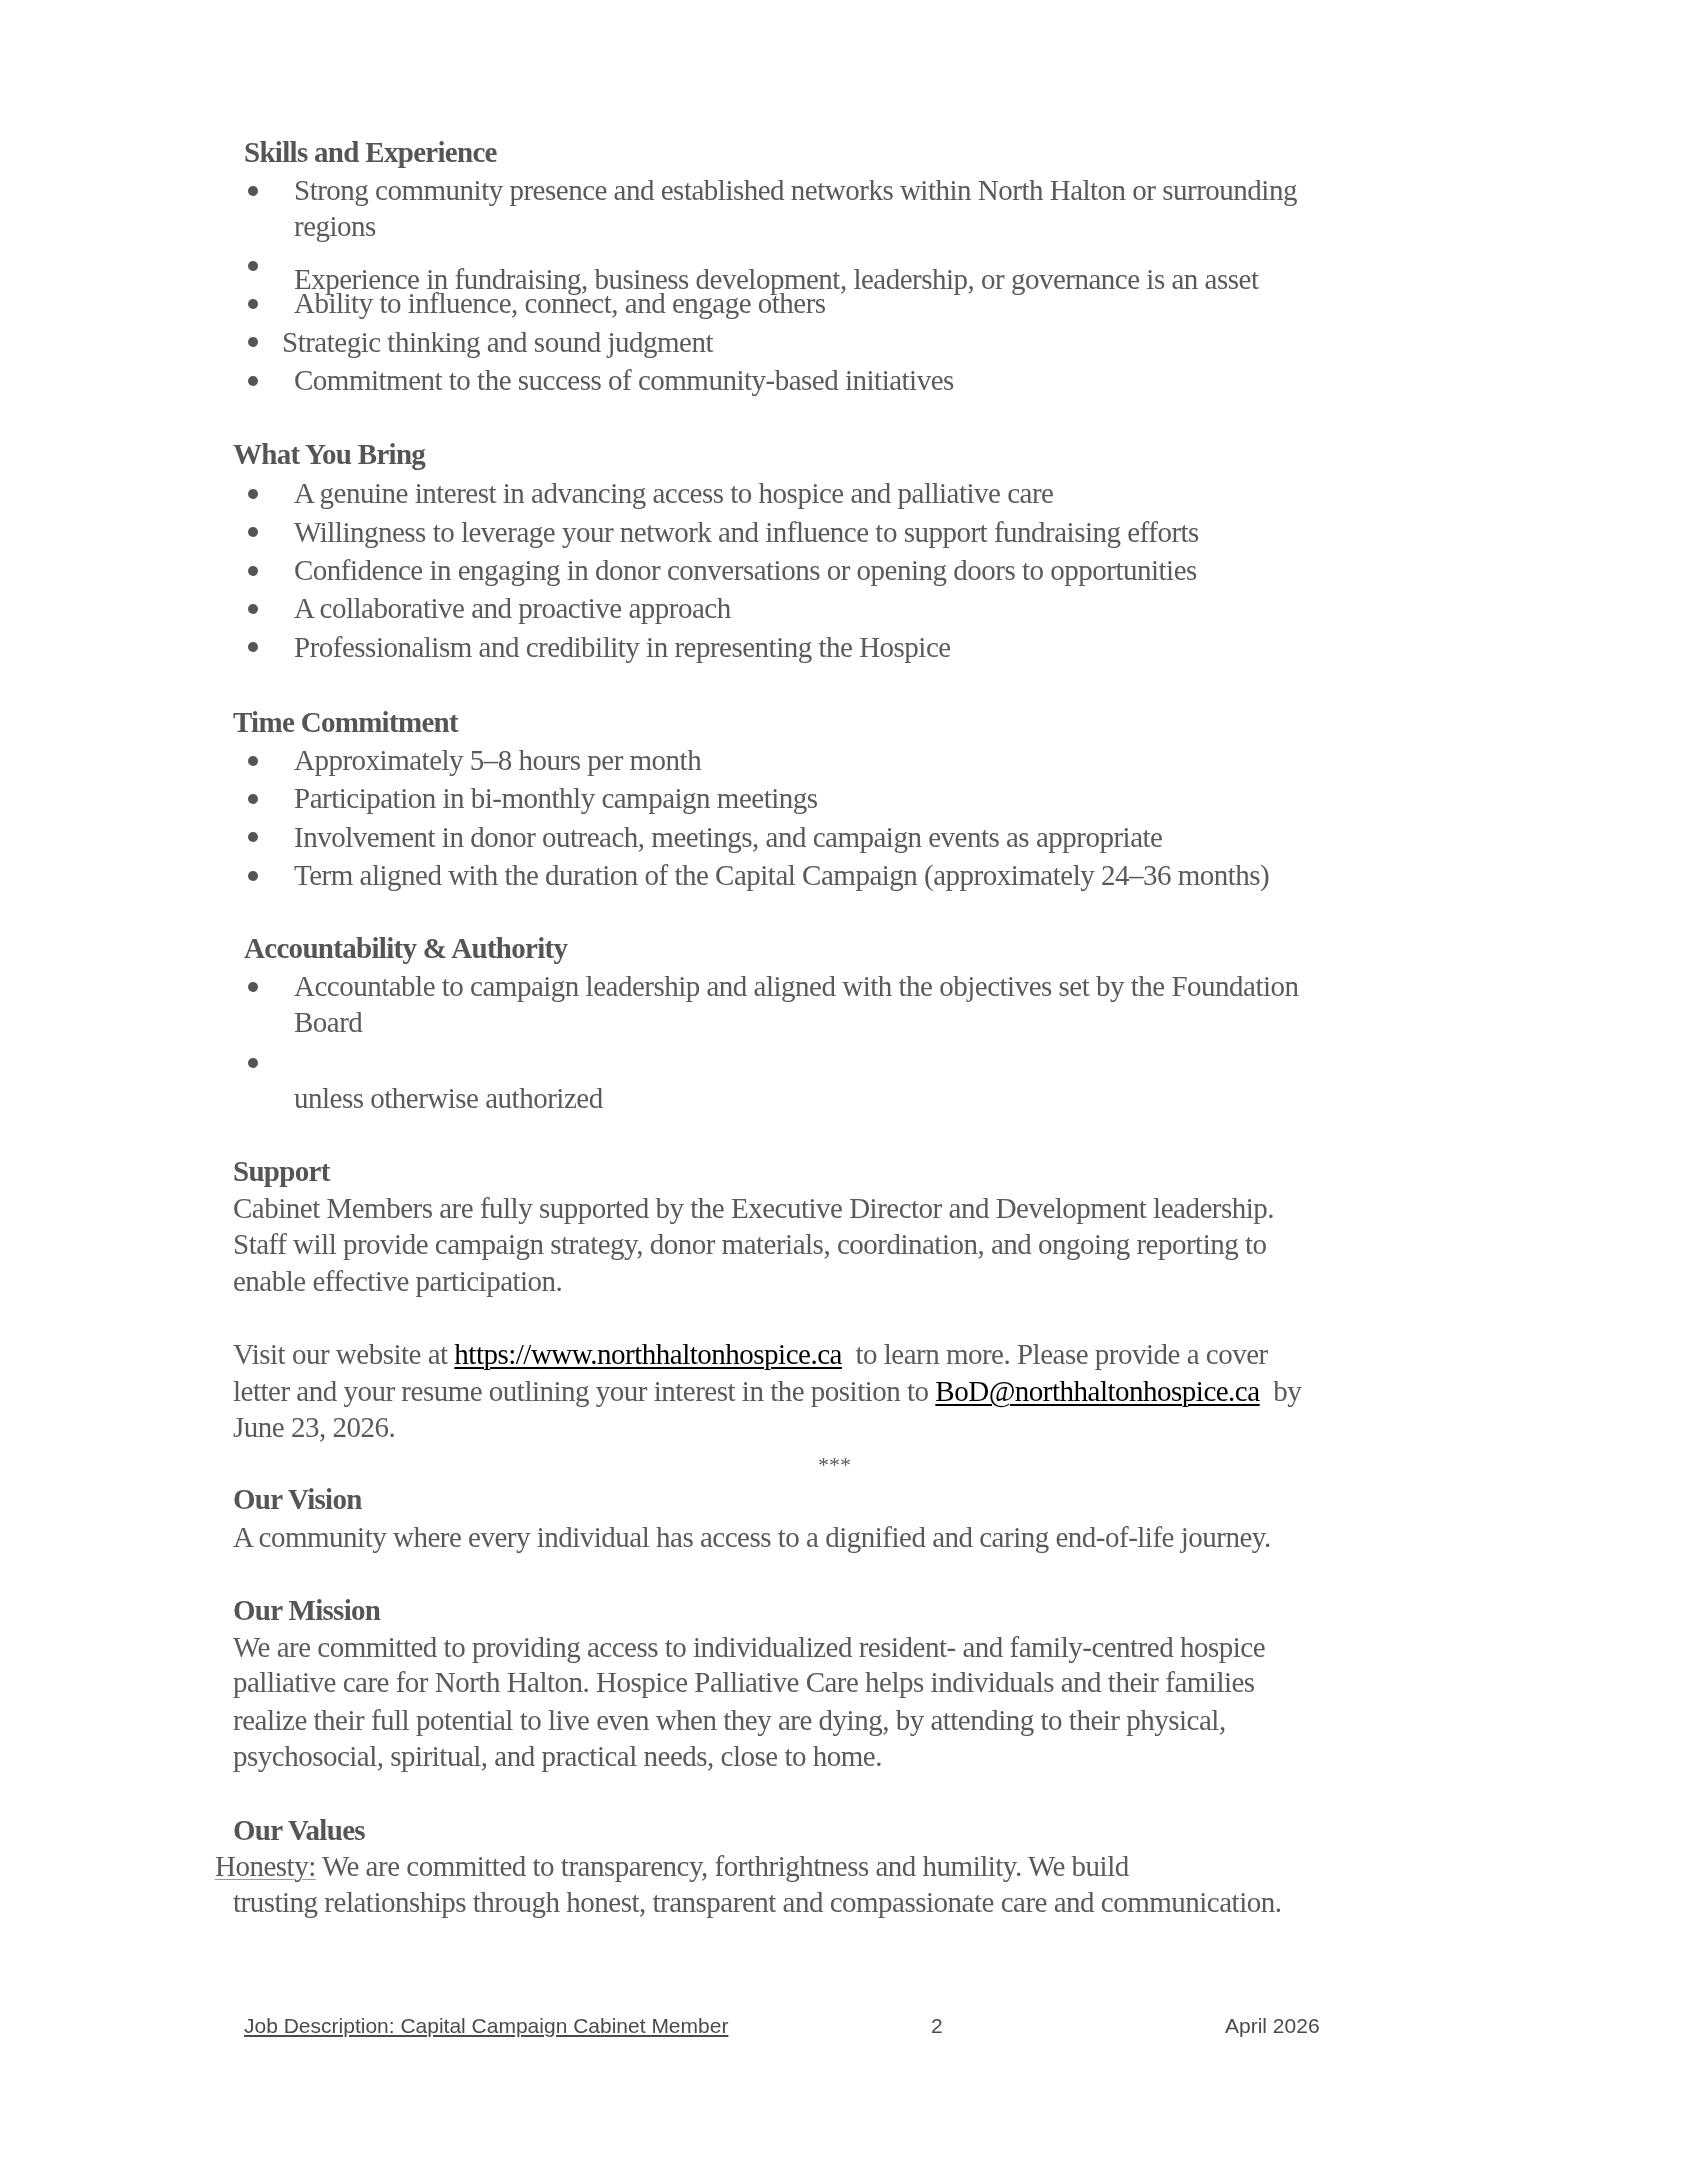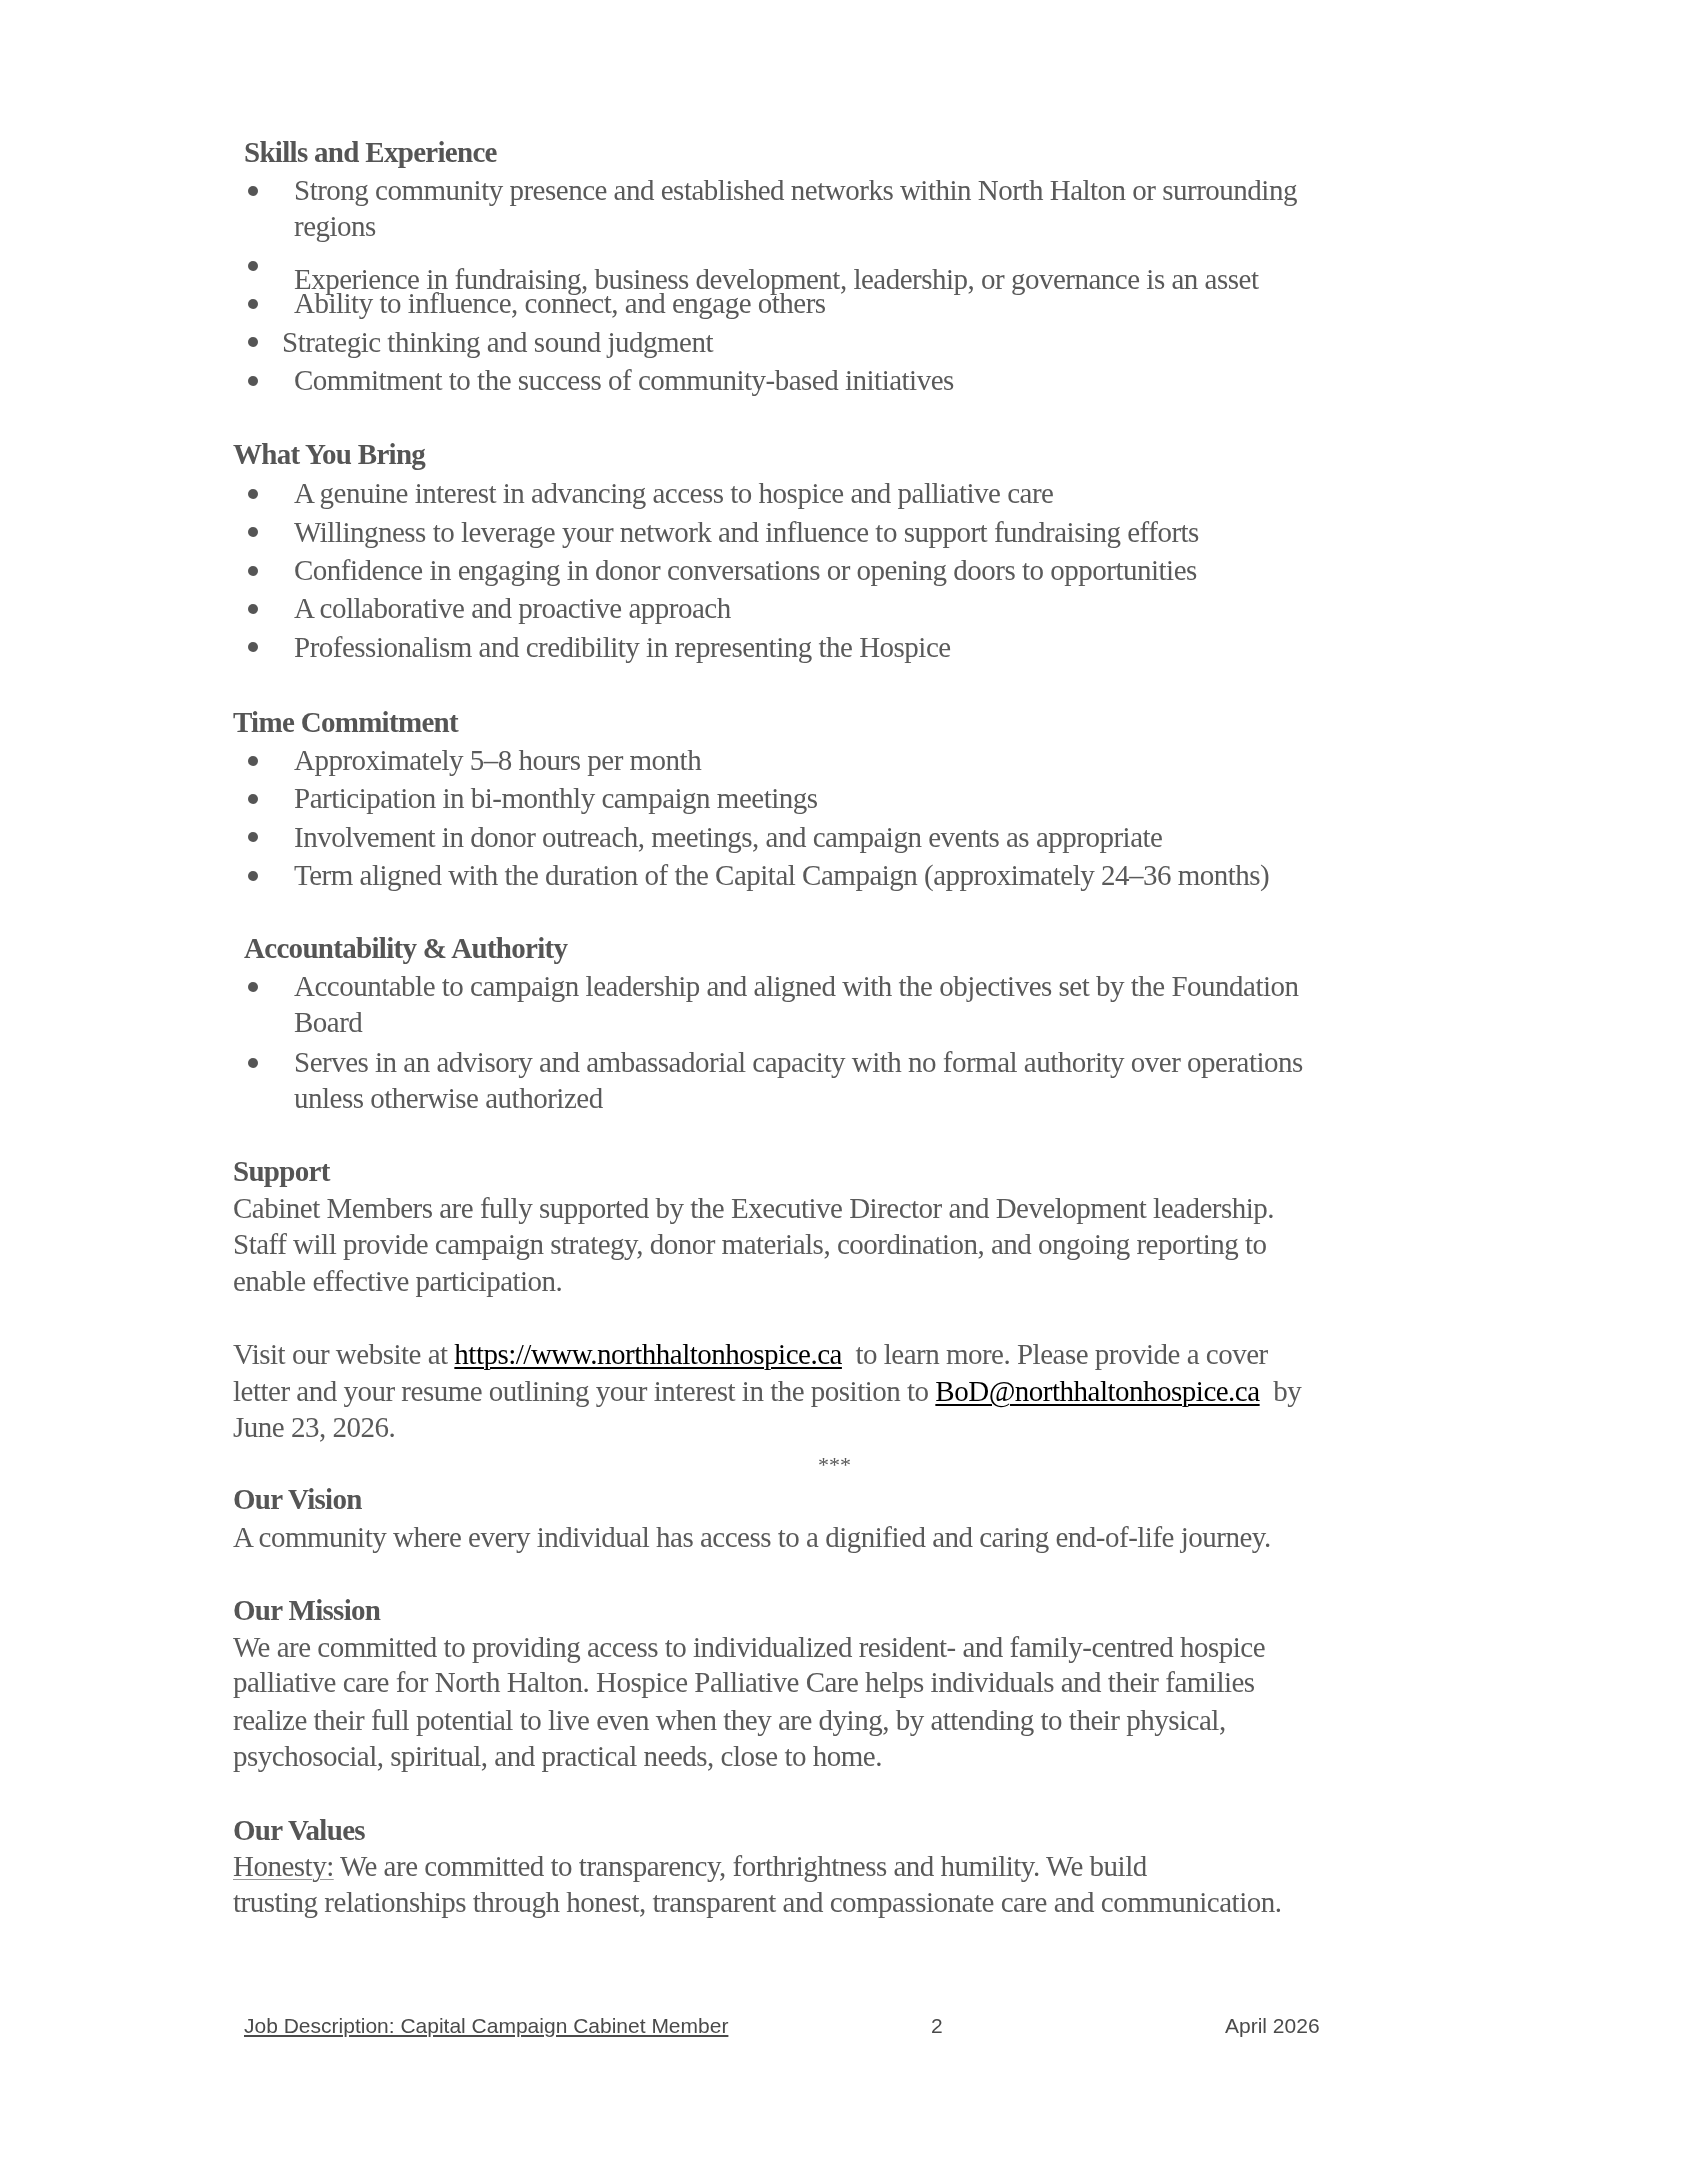--- a/index.html
+++ b/index.html
@@ -66,21 +66,20 @@
   <span class="bullet" style="left:248px;top:832px;"></span>
   <div class="ln" style="left:294px;top:819px;">Involvement in donor outreach, meetings, and campaign events as appropriate</div>
   <span class="bullet" style="left:248px;top:871px;"></span>
   <div class="ln" style="left:294px;top:857px;">Term aligned with the duration of the Capital Campaign (approximately 24–36 months)</div>
 
   <div class="ln h" style="left:244px;top:930px;">Accountability &amp; Authority</div>
   <span class="bullet" style="left:248px;top:982px;"></span>
   <div class="ln" style="left:294px;top:968px;">Accountable to campaign leadership and aligned with the objectives set by the Foundation</div>
   <div class="ln" style="left:294px;top:1004px;">Board</div>
   <span class="bullet" style="left:248px;top:1058px;"></span>
-  <div class="ln" style="left:294px;top:1044px;">Serves in an advisory and ambassadorial capacity with no formal authority over operations</div>
   <div class="ln" style="left:294px;top:1080px;">unless otherwise authorized</div>
 
   <div class="ln h" style="left:233px;top:1153px;">Support</div>
   <div class="ln" style="left:233px;top:1190px;">Cabinet Members are fully supported by the Executive Director and Development leadership.</div>
   <div class="ln" style="left:233px;top:1226px;">Staff will provide campaign strategy, donor materials, coordination, and ongoing reporting to</div>
   <div class="ln" style="left:233px;top:1263px;">enable effective participation.</div>
 
   <div class="ln" style="left:233px;top:1336px;"><span>Visit our website at </span><a class="link" href="#">https://www.northhaltonhospice.ca</a><span style="white-space:pre">  to learn more. Please provide a cover</span></div>
   <div class="ln" style="left:233px;top:1373px;"><span>letter and your resume outlining your interest in the position to </span><a class="link" href="#">BoD@northhaltonhospice.ca</a><span style="white-space:pre">  by</span></div>
   <div class="ln" style="left:233px;top:1409px;">June 23, 2026.</div>
@@ -90,21 +89,21 @@
   <div class="ln h" style="left:233px;top:1481px;">Our Vision</div>
   <div class="ln" style="left:233px;top:1519px;">A community where every individual has access to a dignified and caring end-of-life journey.</div>
 
   <div class="ln h" style="left:233px;top:1592px;">Our Mission</div>
   <div class="ln" style="left:233px;top:1629px;">We are committed to providing access to individualized resident- and family-centred hospice</div>
   <div class="ln" style="left:233px;top:1664px;">palliative care for North Halton. Hospice Palliative Care helps individuals and their families</div>
   <div class="ln" style="left:233px;top:1702px;">realize their full potential to live even when they are dying, by attending to their physical,</div>
   <div class="ln" style="left:233px;top:1738px;">psychosocial, spiritual, and practical needs, close to home.</div>
 
   <div class="ln h" style="left:233px;top:1812px;">Our Values</div>
-  <div class="ln" style="left:233px;top:1848px;text-align:right;"><span class="ul">Honesty:</span><span style="white-space:pre"> We are committed to transparency, forthrightness and humility. We build</span></div>
+  <div class="ln" style="left:215px;top:1848px;text-align:right;"><span class="ul">Honesty:</span><span style="white-space:pre"> We are committed to transparency, forthrightness and humility. We build</span></div>
   <div class="ln" style="left:233px;top:1884px;">trusting relationships through honest, transparent and compassionate care and communication.</div>
 
   <div class="footer" style="left:244px;text-decoration:underline;">Job Description: Capital Campaign Cabinet Member</div>
   <div class="footer" style="left:931px;">2</div>
   <div class="footer" style="left:1225px;">April 2026</div>
 
 </div>
 
 
 </body></html>

